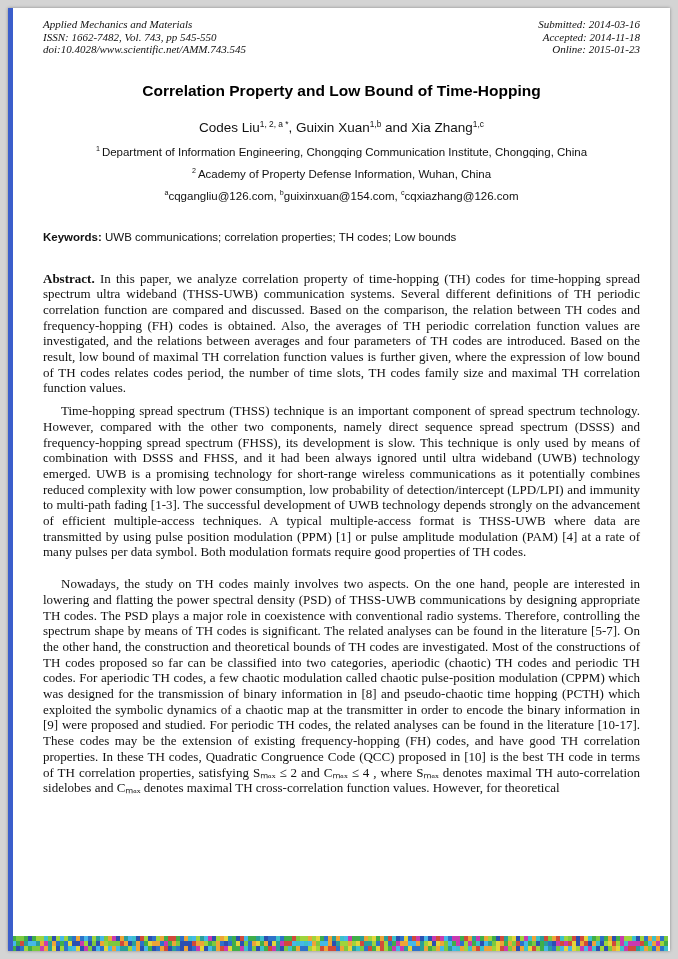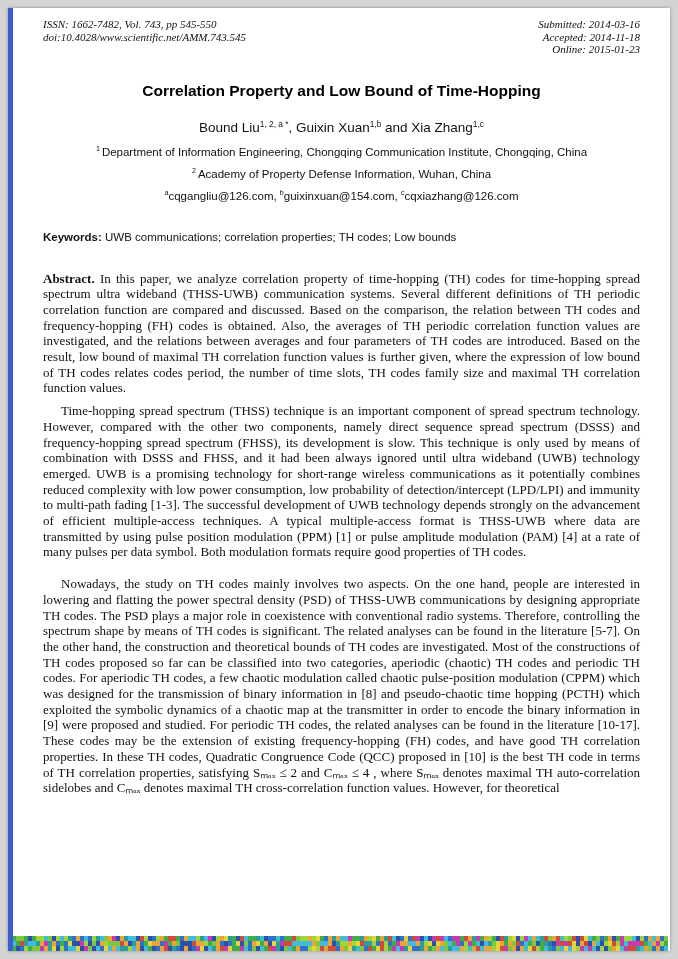--- a/index.html
+++ b/index.html
@@ -535,33 +535,34 @@
         <i style="background:#2e71c9"></i>
         <i style="background:#eda437"></i>
         <i style="background:#2e71c9"></i>
         <i style="background:#3cc0cb"></i>
       </div>
 
     <div class="content">
 
       <div class="jheader">
         <div class="jh-left">
+          <div>Applied Mechanics and Materials</div>
           <div>ISSN: 1662-7482, Vol. 743, pp 545-550</div>
           <div>doi:10.4028/www.scientific.net/AMM.743.545</div>
         </div>
         <div class="jh-right">
           <div>Submitted: 2014-03-16</div>
           <div>Accepted: 2014-11-18</div>
           <div>Online: 2015-01-23</div>
         </div>
       </div>
 
       <h1 class="title"><span>Correlation Property and Low Bound of Time-Hopping</span><br></h1>
 
-      <div class="authors"><span>Bound Liu</span><sup>1, 2, a *</sup><span>, Guixin Xuan</span><sup>1,b</sup><span> and Xia Zhang</span><sup>1,c</sup></div>
+      <div class="authors"><span>Codes Liu</span><sup>1, 2, a *</sup><span>, Guixin Xuan</span><sup>1,b</sup><span> and Xia Zhang</span><sup>1,c</sup></div>
 
       <div class="affil"><sup>1 </sup><span>Department of Information Engineering, Chongqing Communication Institute, Chongqing, China</span></div>
       <div class="affil"><sup>2 </sup><span>Academy of Property Defense Information, Wuhan, China</span></div>
 
       <div class="emails"><sup>a</sup><span>cqgangliu@126.com, </span><sup>b</sup><span>guixinxuan@154.com, </span><sup>c</sup><span>cqxiazhang@126.com</span></div>
 
       <div class="keywords"><span class="lbl">Keywords:</span> <span>UWB communications; correlation properties; TH codes; Low bounds</span></div>
 
       <p class="abstract"><span class="lbl">Abstract.</span> <span>In this paper, we analyze correlation property of time-hopping (TH) codes for time-hopping spread spectrum ultra wideband (THSS-UWB) communication systems. Several different definitions of TH periodic correlation function are compared and discussed. Based on the comparison, the relation between TH codes and frequency-hopping (FH) codes is obtained. Also, the averages of TH periodic correlation function values are investigated, and the relations between averages and four parameters of TH codes are introduced. Based on the result, low bound of maximal TH correlation function values is further given, where the expression of low bound of TH codes relates codes period, the number of time slots, TH codes family size and maximal TH correlation function values.</span></p>
 

